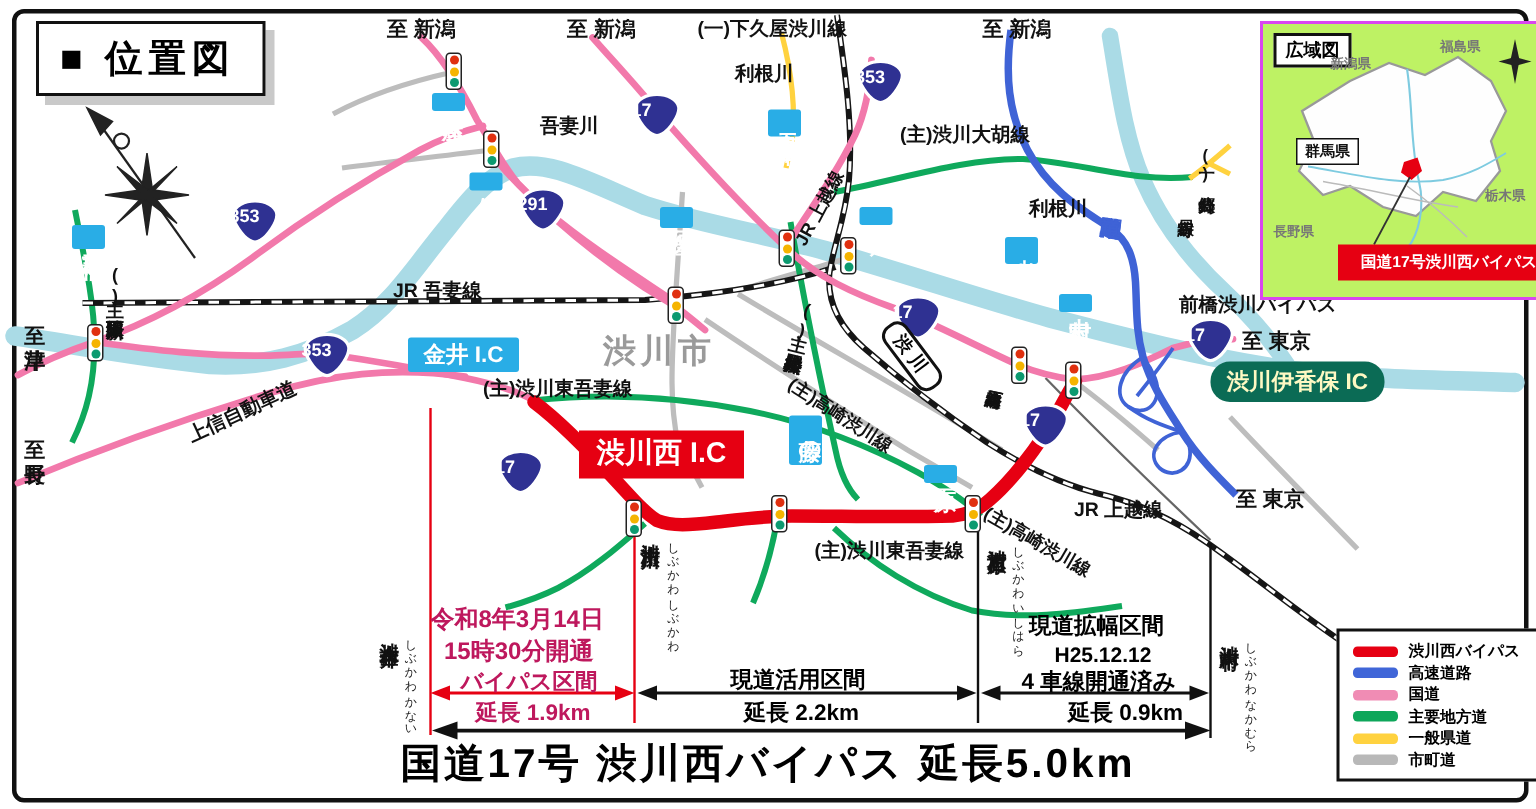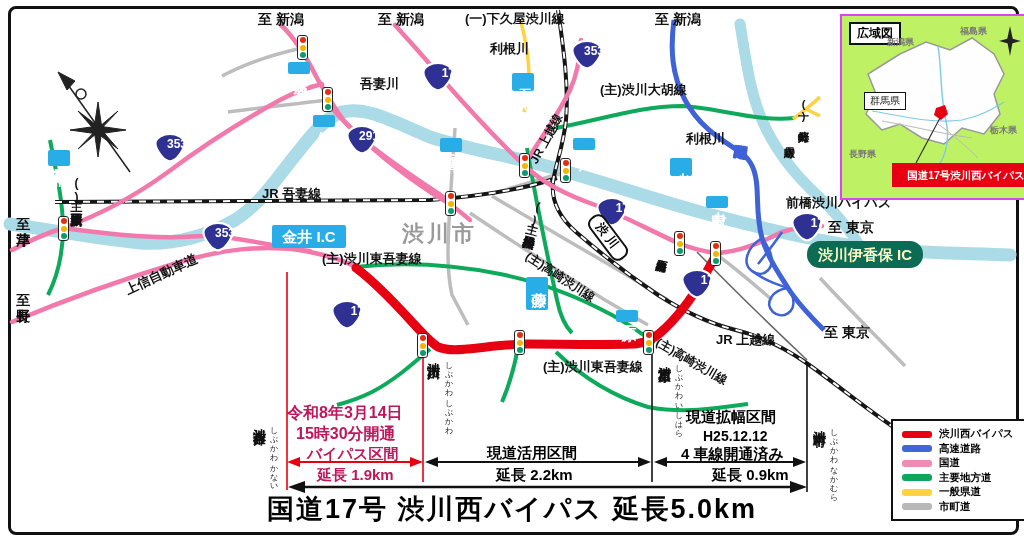--- a/index.html
+++ b/index.html
@@ -20,42 +20,42 @@
   .csign.v{writing-mode:vertical-rl;text-orientation:upright;width:22px;font-size:15px;
            padding:4px 0;letter-spacing:2px;}
   .csign.h{font-size:15px;padding:3px 6px;}
   .redbox{position:absolute;background:#e60012;color:#fff;font-weight:bold;text-align:center;}
   .icpill{position:absolute;background:#0b6b55;color:#fef9c3;font-weight:bold;font-size:15px;
           border-radius:13px;text-align:center;line-height:27px;}
   .station{position:absolute;background:#fff;border:2px solid #111;border-radius:8px;
            font-size:12px;font-weight:bold;padding:0 8px;line-height:15px;letter-spacing:4px;}
   .shield{position:absolute;width:34px;height:31px;}
   .shield svg{position:absolute;left:0;top:0;}
-  .shield span{position:absolute;left:0;right:0;top:5px;text-align:right;color:#fff;
+  .shield span{position:absolute;left:0;right:0;top:5px;text-align:left;color:#fff;
                font-weight:bold;font-size:12px;}
   .signal{position:absolute;width:11px;height:25px;background:#fff;border:1.5px solid #222;
           border-radius:3px;display:flex;flex-direction:column;align-items:center;
           justify-content:space-evenly;box-sizing:border-box;z-index:5;}
   .signal i{width:6px;height:6px;border-radius:50%;display:block;}
   .signal .r{background:#e03010;} .signal .y{background:#f5b400;} .signal .g{background:#0c9a70;}
   .city{position:absolute;writing-mode:vertical-rl;text-orientation:upright;font-size:13px;
         font-weight:bold;color:#111;letter-spacing:1px;}
   .furi{position:absolute;writing-mode:vertical-rl;text-orientation:upright;font-size:8px;color:#222;}
   .title-box{position:absolute;left:24px;top:14px;background:#fff;border:2.5px solid #111;
              padding:6px 18px 7px 14px;font-size:25px;font-weight:bold;letter-spacing:4px;
              box-shadow:6px 6px 0 #c9c9c9;z-index:8;}
   .bottom-title{position:absolute;left:0;right:0;top:491px;text-align:center;font-size:27px;
                 font-weight:bold;letter-spacing:2px;z-index:6;}
   .inset{position:absolute;left:828px;top:14px;width:190px;height:182px;background:#bef264;
          border:2px solid #d946ef;z-index:7;margin-left:12px;}
   .inset .ititle{position:absolute;left:7px;top:6px;border:2px solid #111;font-size:12px;
                  font-weight:bold;padding:1px 6px;background:#fff;}
   .inset .pref{position:absolute;font-size:9px;color:#777;font-weight:bold;white-space:nowrap;}
   .inset .gunma{position:absolute;left:22px;top:76px;border:1.5px solid #111;background:#fff;
-                color:#111;font-size:10px;font-weight:normal;padding:1px 5px;}
+                color:#111;font-size:10px;font-weight:bold;padding:1px 5px;}
   .inset .callout{position:absolute;left:50px;top:147px;width:148px;height:24px;background:#e60012;
                   color:#fff;font-size:10.5px;font-weight:bold;text-align:center;line-height:24px;}
   .legend{position:absolute;left:891px;top:419px;width:118px;background:#fff;border:2.5px solid #111;
           padding:7px 7px 6px 9px;z-index:7;}
   .legend .row{display:flex;align-items:center;gap:7px;height:12px;margin-bottom:2.5px;}
   .legend .sw{width:30px;height:7px;border-radius:3px;flex:0 0 auto;}
   .legend .lt{font-size:10.5px;font-weight:bold;white-space:nowrap;}
 </style>
 </head>
 <body>
@@ -147,20 +147,21 @@
       <polygon points="58,72 75,81 67,90"></polygon>
       <circle cx="81" cy="94" r="5" fill="none" stroke-width="1.5"></circle>
       <polygon points="98,102 102,129 98,157 94,129"></polygon>
       <pol1ygon></pol1ygon>
         <polygon points="70,130 98,126 126,130 98,134"></polygon>
       <polygon points="78,111 99,127 118,149 97,133"></polygon>
       <polygon points="118,111 99,127 78,149 97,133"></polygon>
     </g>
   </svg>
 
+  <div class="title-box">■ 位置図</div>
 
   <div class="signal" style="left:297px;top:35px">
       <i class="r"></i>
       <i class="y"></i>
       <i class="g"></i>
     </div>
   <div class="signal" style="left:322px;top:87px">
       <i class="r"></i>
       <i class="y"></i>
       <i class="g"></i>
@@ -271,20 +272,21 @@
   <div class="csign v" style="left:440px;top:138px">阿久津</div>
   <div class="csign v" style="left:512px;top:73px;font-size:14px">吾妻新橋南</div>
   <div class="csign v" style="left:573px;top:138px">下郷</div>
   <div class="csign v" style="left:48px;top:150px">北群馬橋</div>
   <div class="csign v" style="left:526px;top:277px">藤の木東</div>
   <div class="csign v" style="left:616px;top:310px">石原</div>
   <div class="csign v" style="left:670px;top:158px;font-size:14px">中村三差路</div>
   <div class="csign v" style="left:706px;top:196px">中村</div>
   <div class="csign h" style="left:272px;top:225px;width:62px">金井 I.C</div>
 
+  <div class="redbox" style="left:386px;top:287px;width:110px;height:32px;font-size:19px;line-height:32px">渋川西 I.C</div>
   <div class="icpill" style="left:807px;top:241px;width:116px;height:27px">渋川伊香保 IC</div>
   <div class="station" style="left:582px;top:228px;transform:rotate(53deg);transform-origin:center">渋川</div>
 
   <div class="lbl big" style="left:258px;top:12px">至 新潟</div>
   <div class="lbl big" style="left:378px;top:12px">至 新潟</div>
   <div class="lbl big" style="left:655px;top:12px">至 新潟</div>
   <div class="lbl" style="left:465px;top:12px">(一)下久屋渋川線</div>
   <div class="lbl" style="left:490px;top:42px">利根川</div>
   <div class="lbl" style="left:686px;top:132px">利根川</div>
   <div class="lbl" style="left:360px;top:77px">吾妻川</div>

